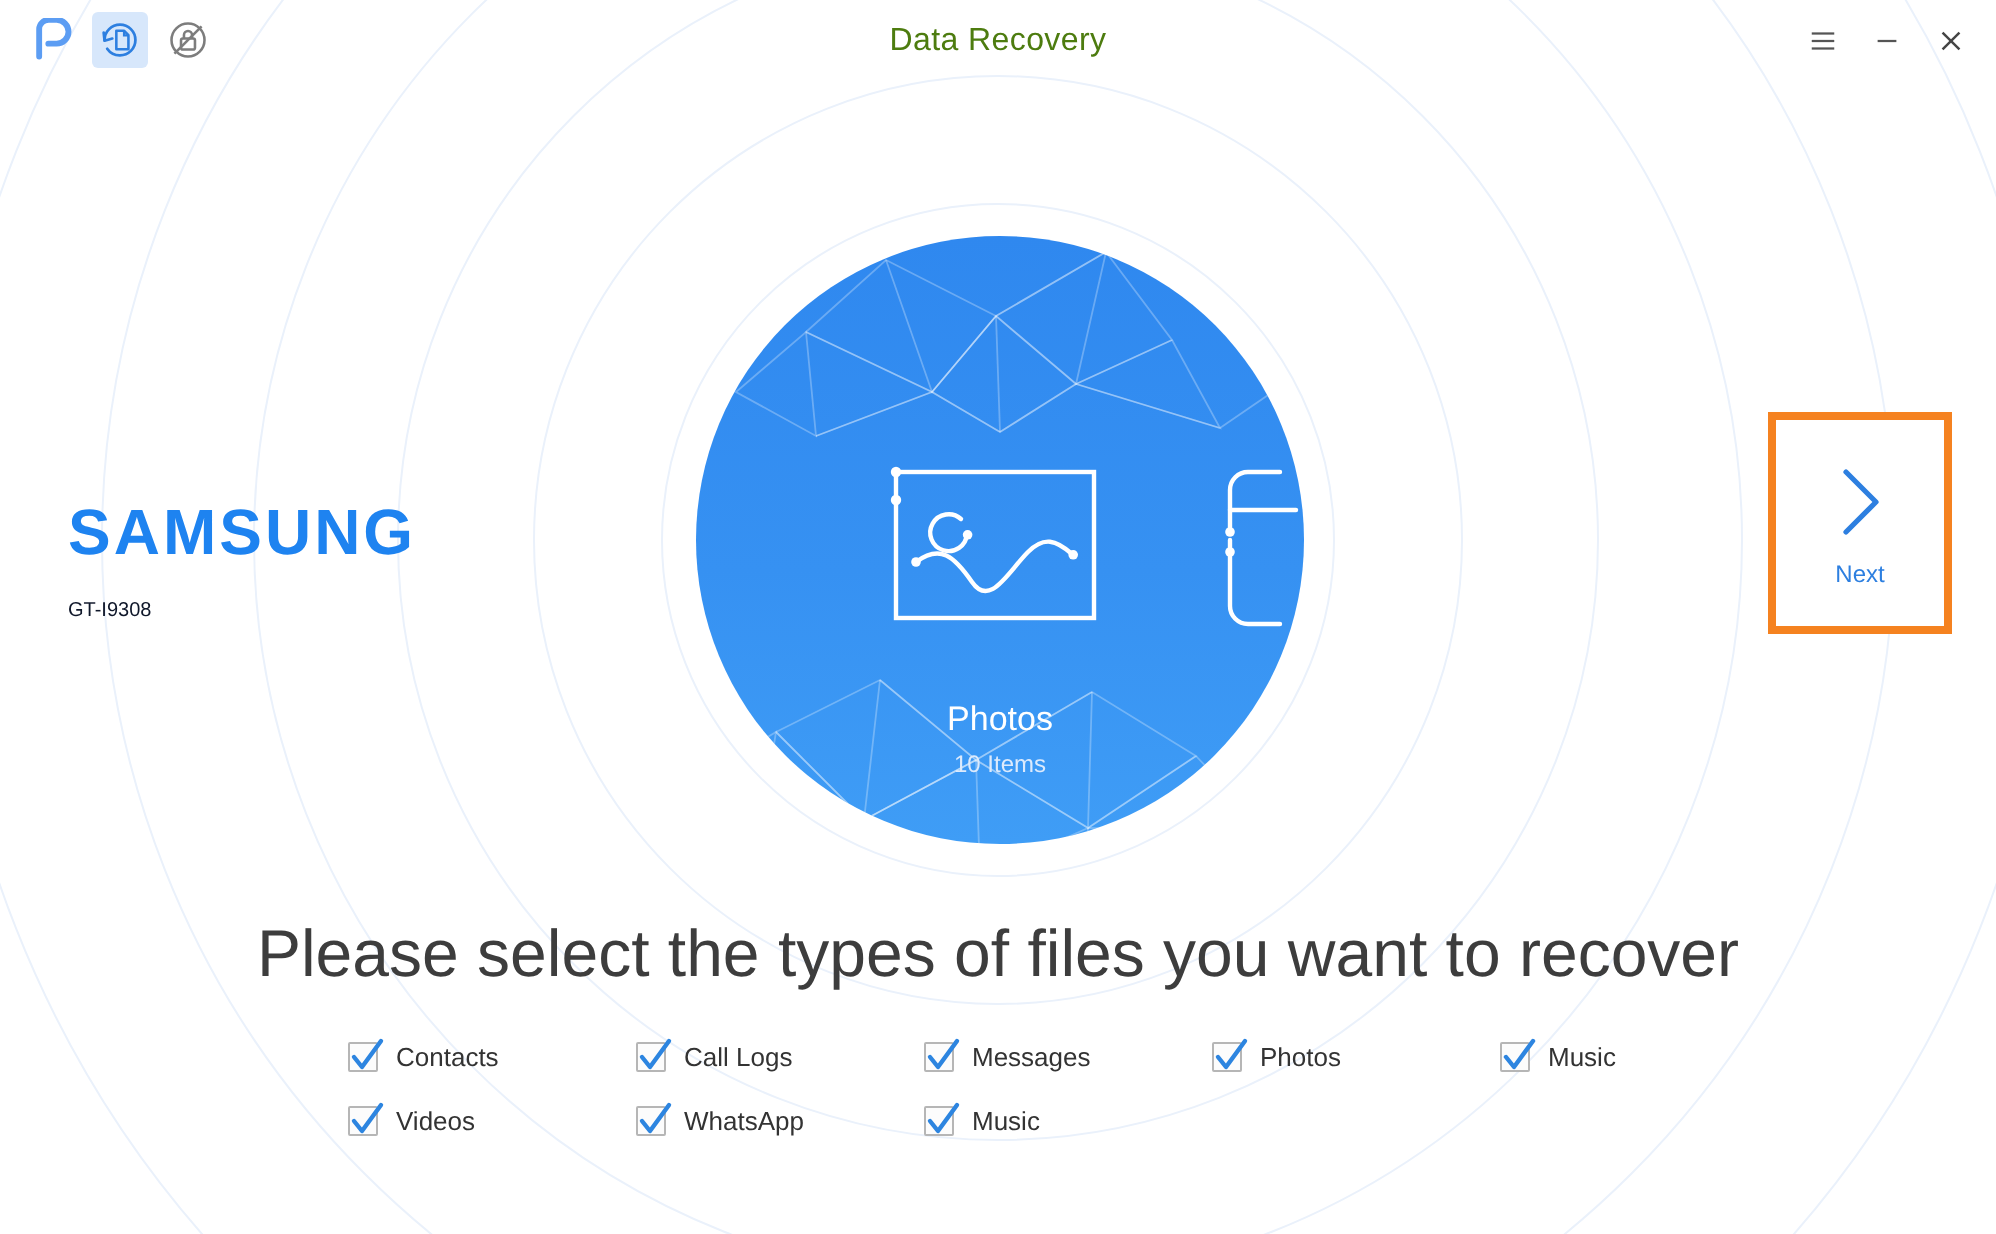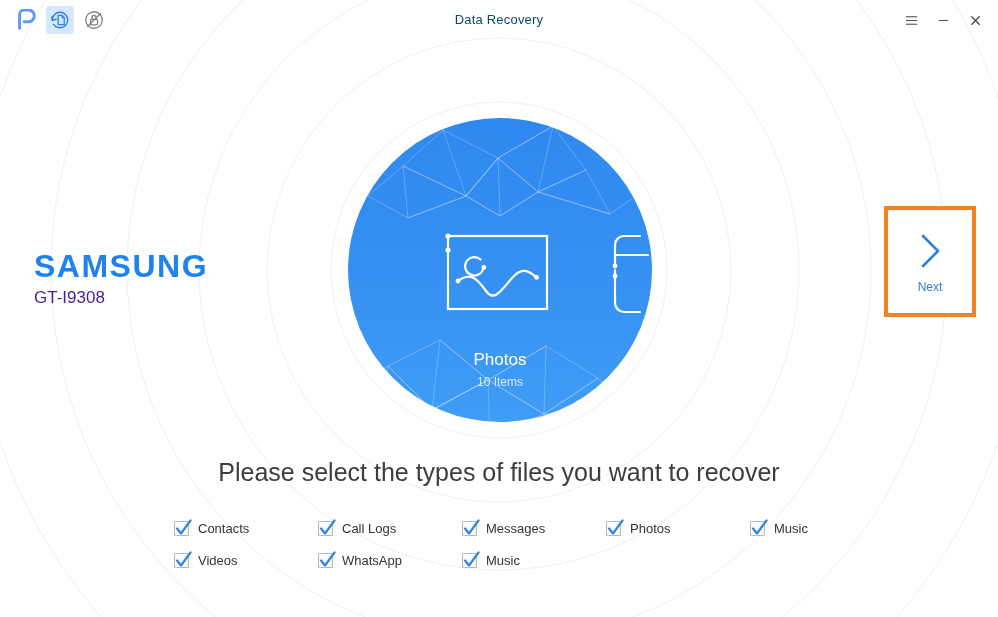--- a/index.html
+++ b/index.html
@@ -44,22 +44,22 @@
     display:flex; align-items:center; justify-content:center;
     border-radius:3px;
     cursor:pointer;
   }
   .tb-icon.active { background:#d7e7fb; }
   #app-title {
     position:absolute;
     left:0; top:12px;
     width:998px;
     text-align:center;
-    font-size:13px;
-    color:#0c4a6e;
+    font-size:16px;
+    color:#4d7c0f;
     letter-spacing:.2px;
     font-family:"Liberation Sans", sans-serif;
   }
   .win-controls {
     position:absolute;
     right:8px; top:6px;
     display:flex; align-items:center; gap:2px;
   }
   .win-btn {
     width:30px; height:28px;
@@ -77,23 +77,23 @@
   #samsung-logo {
     font-size:32px;
     font-weight:bold;
     color:#1e83f0;
     letter-spacing:1.5px;
     font-family:"Liberation Sans", sans-serif;
     line-height:1;
     white-space:nowrap;
   }
   #device-model {
-    margin-top:6px;
-    font-size:17px;
-    color:#4c1d95;
+    margin-top:18px;
+    font-size:10px;
+    color:#0f172a;
     font-family:"Liberation Sans", sans-serif;
   }
 
   
   #circle-wrap {
     position:absolute;
     left:348px; top:118px;
     width:304px; height:304px;
     z-index:10;
   }
@@ -139,21 +139,21 @@
     color:#2d7fe0;
     font-family:"Liberation Sans", sans-serif;
   }
 
   
   #prompt {
     position:absolute;
     left:0; top:458px;
     width:998px;
     text-align:center;
-    font-size:25px;
+    font-size:33px;
     color:#3d3d3d;
     font-weight:normal;
     font-family:"Liberation Sans", sans-serif;
     z-index:10;
   }
 
   
   #filetypes {
     position:absolute;
     left:174px; top:512px;

